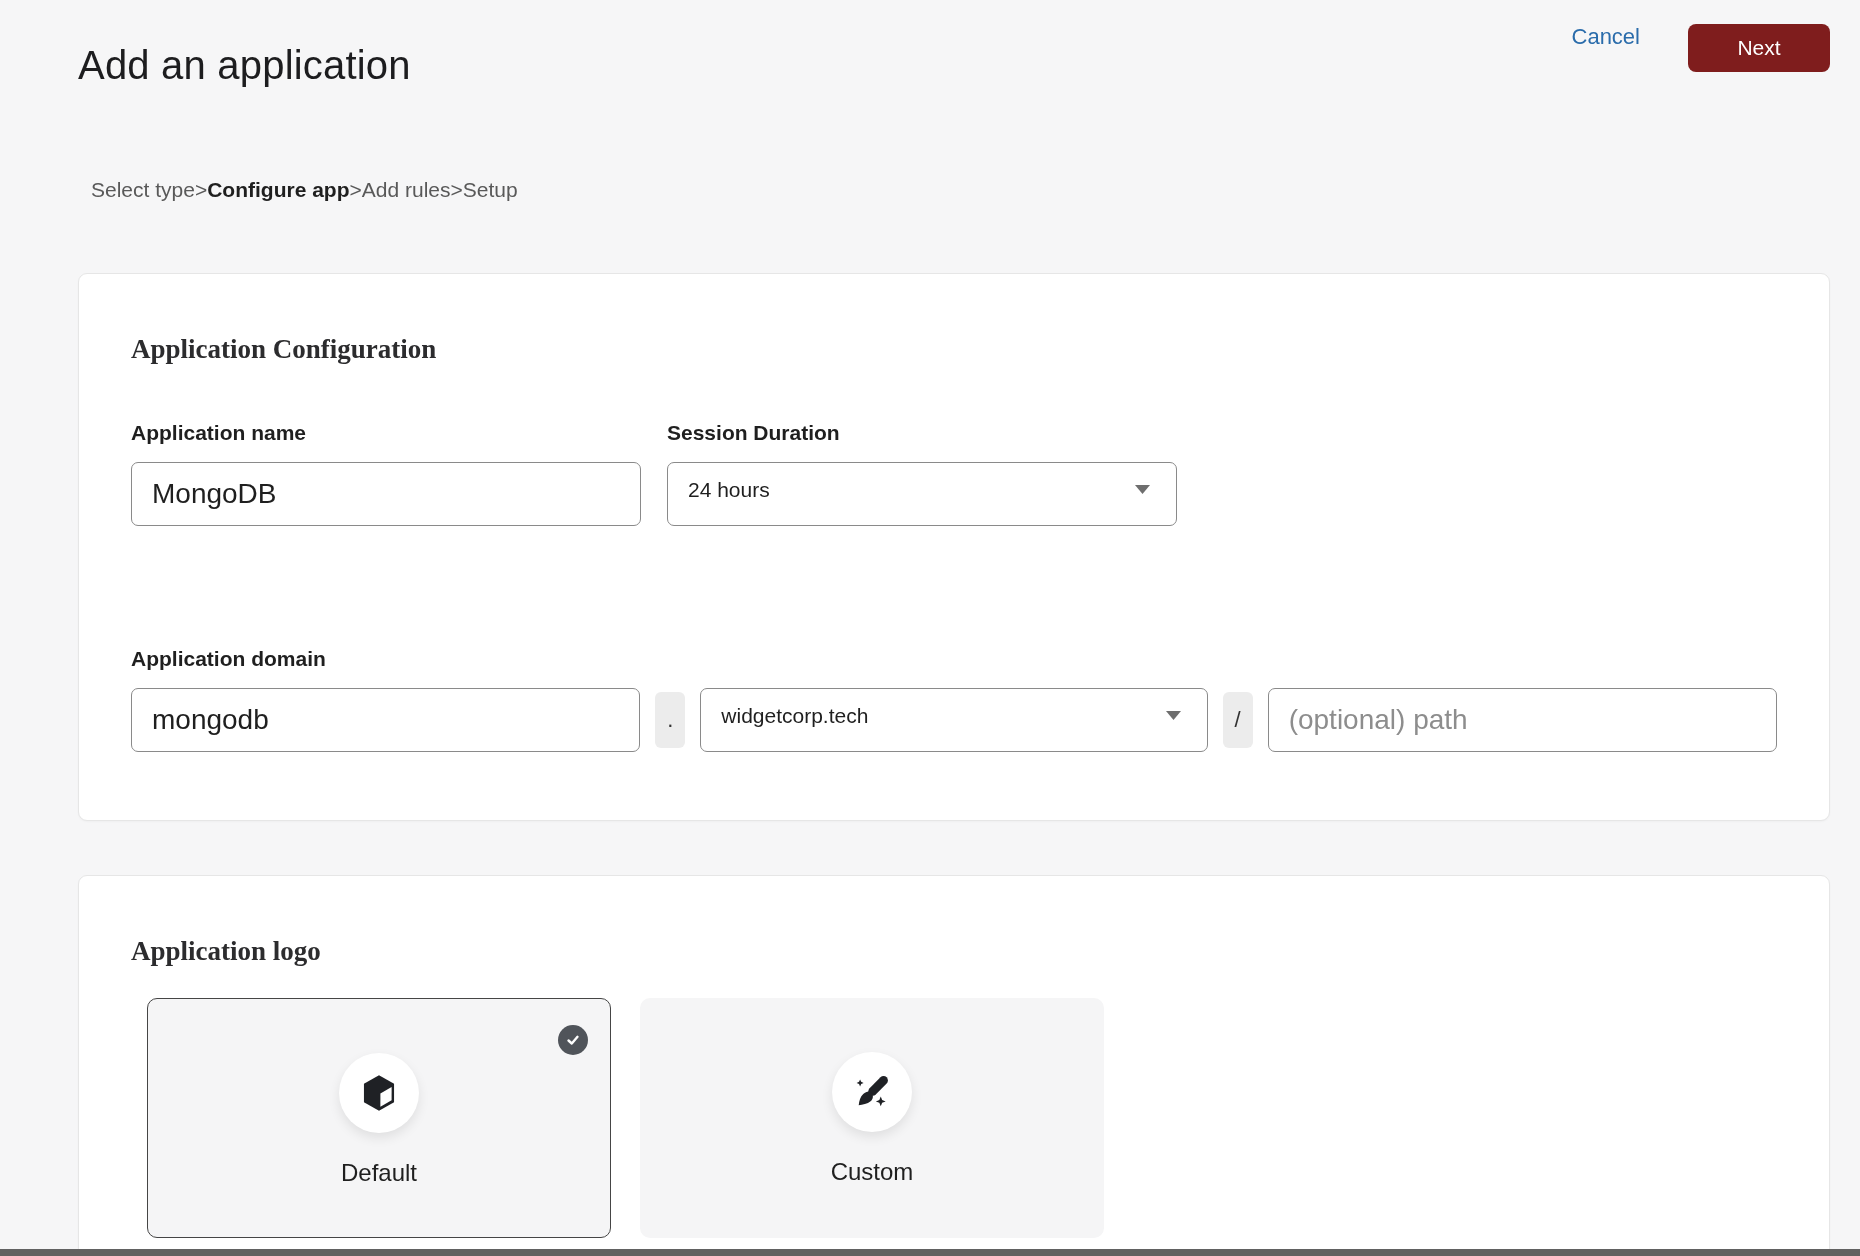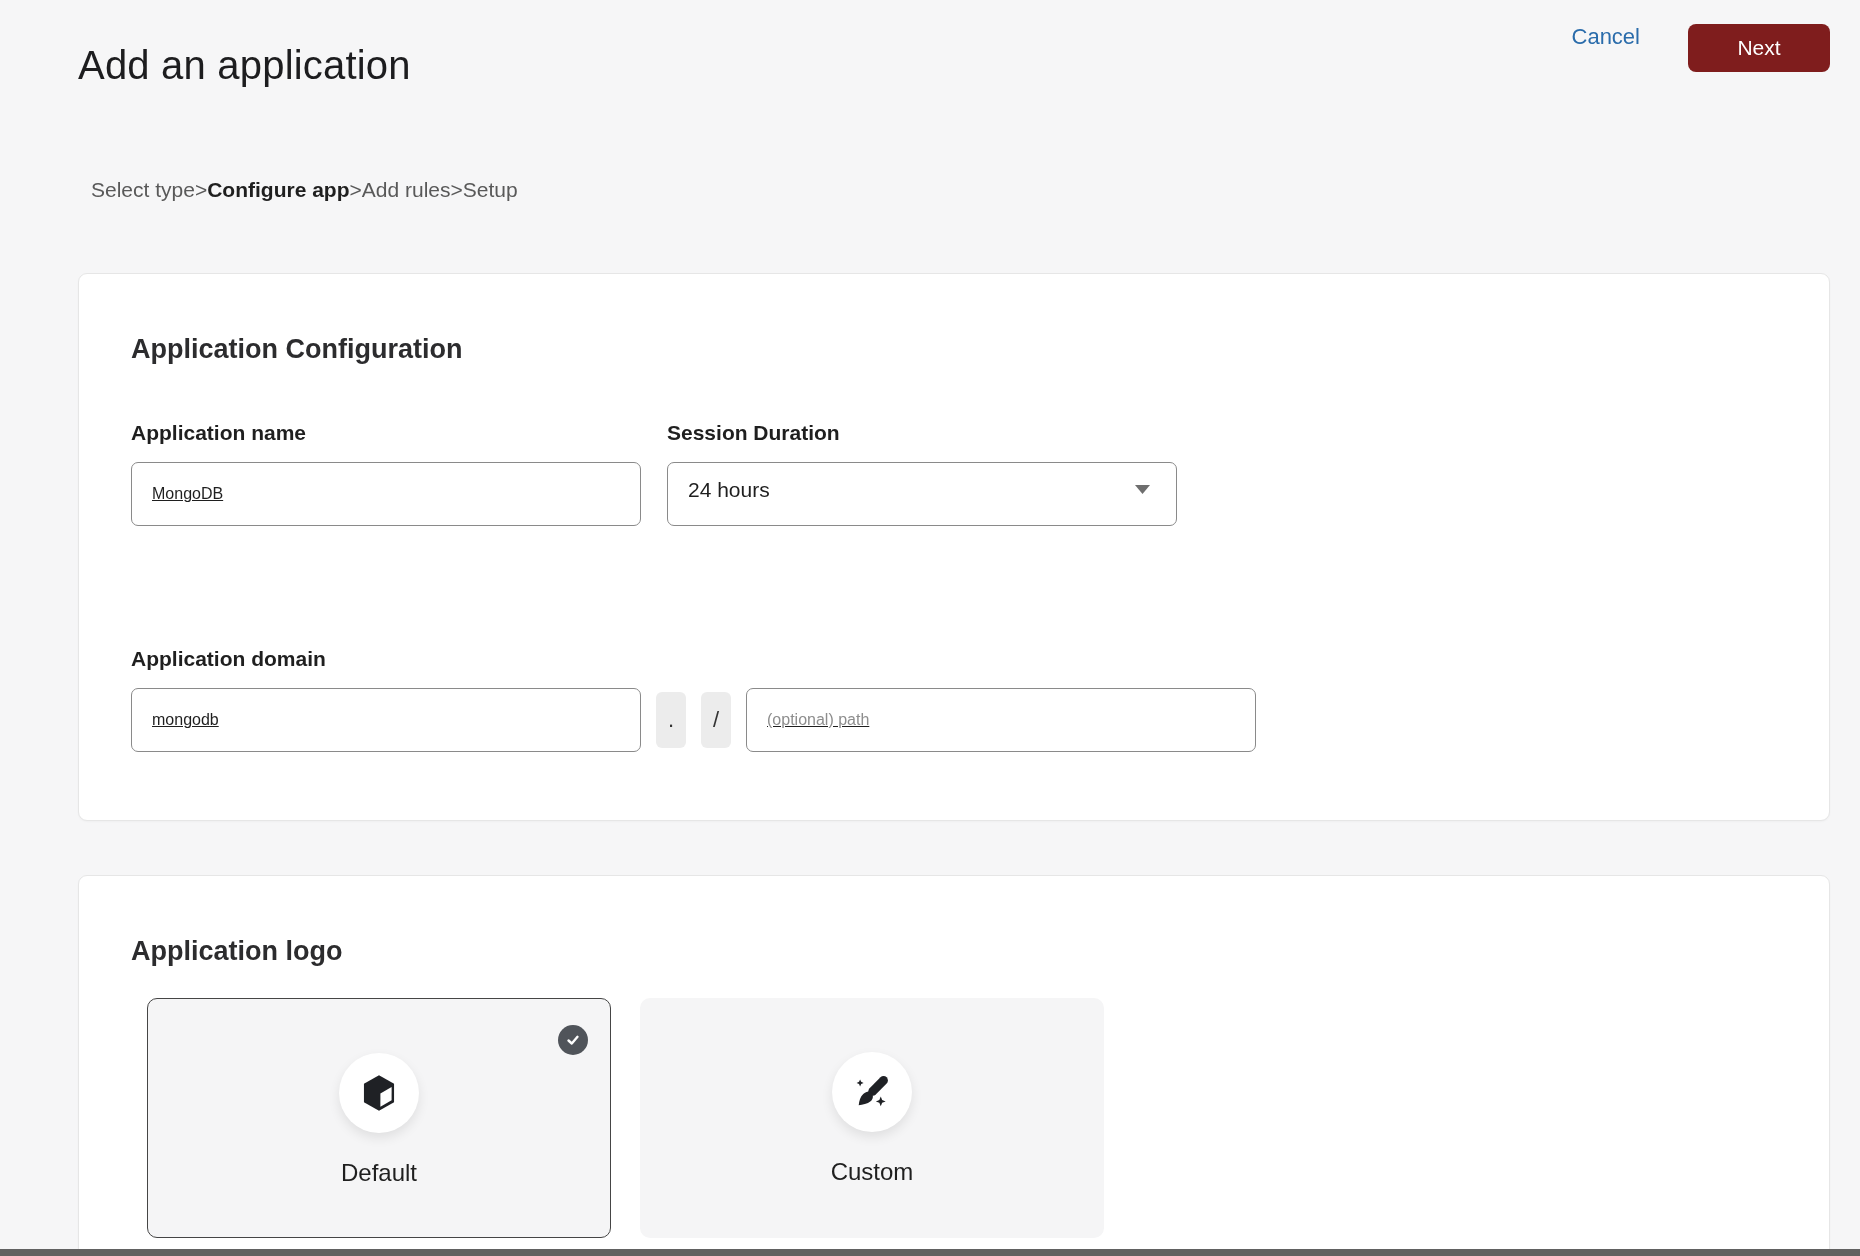--- a/index.html
+++ b/index.html
@@ -36,30 +36,30 @@
   
   .card {
     background: #fff;
     border: 1px solid #e6e6e6;
     border-radius: 9px;
     margin: 71px 30px 0 78px;
     width: 1752px;
     box-shadow: 0 1px 2px rgba(0,0,0,.03);
   }
   .card-inner { padding: 58px 52px 68px 52px; }
-  .section-heading { font-size: 27px; font-weight: 700; color: #2c2c2e; line-height: 34px; }
+  .section-heading { font-size: 27px; font-weight: 700; color: #2c2c2e; line-height: 34px; font-family: Liberation Serif, serif; }
   
   .field-row { display: flex; gap: 26px; margin-top: 54px; }
   .field-col { width: 510px; }
   .field-label { font-size: 21px; font-weight: 700; color: #1f1f1f; line-height: 26px; }
   .text-input {
     margin-top: 16px; width: 100%; height: 64px;
     border: 1px solid #8a8a8a; border-radius: 7px;
-    font-size: 16px; color: #1f1f1f; padding: 0 20px;
-    font-family: "Liberation Sans", sans-serif; background: #fff; text-decoration: underline;
+    font-size: 28px; color: #1f1f1f; padding: 0 20px;
+    font-family: "Liberation Sans", sans-serif; background: #fff;
   }
   .text-input::placeholder { color: #8d8d8d; }
   .select-box {
     margin-top: 16px; width: 100%; height: 64px;
     border: 1px solid #8a8a8a; border-radius: 7px; background: #fff;
     display: flex; align-items: center; justify-content: space-between;
     padding: 0 26px 8px 20px; font-size: 21px; color: #1f1f1f; cursor: pointer;
   }
   .select-box svg { flex: 0 0 auto; }
   .domain-label { margin-top: 120px; }
@@ -136,20 +136,26 @@
               <polygon points="0,0 15,0 7.5,9" fill="#6e6e6e"></polygon>
             </svg>
         </div>
       </div>
     </div>
 
     <div class="field-label domain-label">Application domain</div>
     <div class="domain-row">
       <input class="text-input" type="text" value="mongodb" style="">
       <div class="sep-badge">.</div>
+      <div class="select-box">
+        <span>widgetcorp.tech</span>
+        <svg width="15" height="10" viewBox="0 0 15 10">
+            <polygon points="0,0 15,0 7.5,9" fill="#6e6e6e"></polygon>
+          </svg>
+      </div>
       <div class="sep-badge">/</div>
       <input class="text-input" type="text" placeholder="(optional) path" style="">
     </div>
   </div>
 </div>
 
 <div class="card" style="margin-top:54px; height:500px;">
   <div class="card-inner">
     <h2 class="section-heading">Application logo</h2>
 

